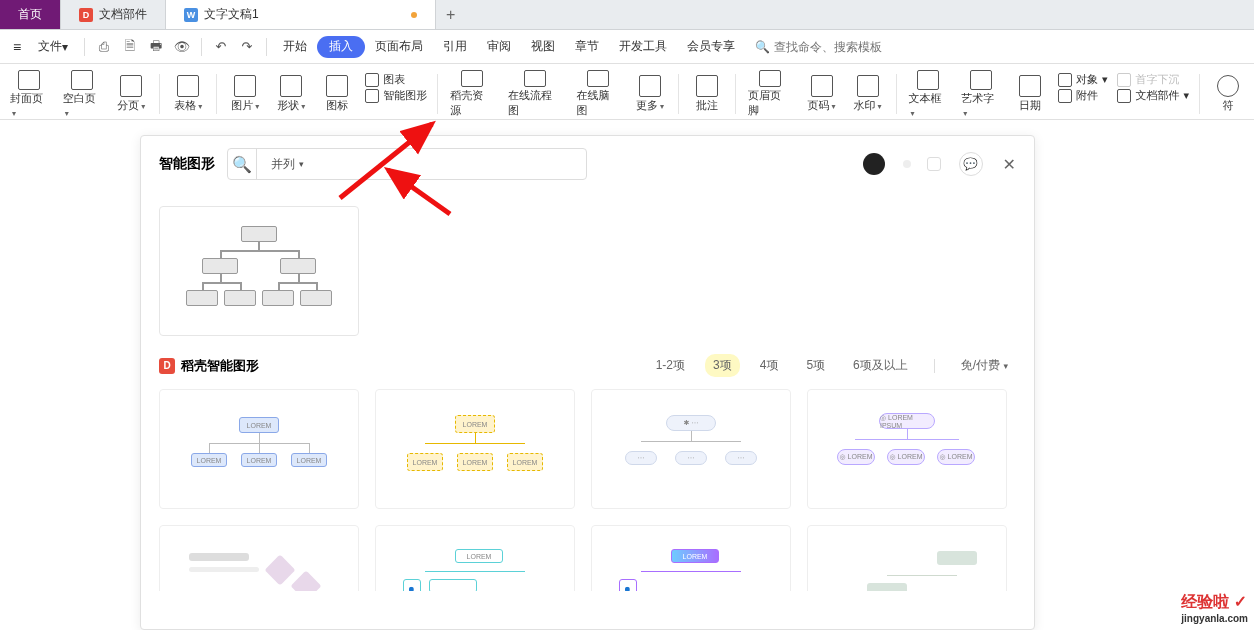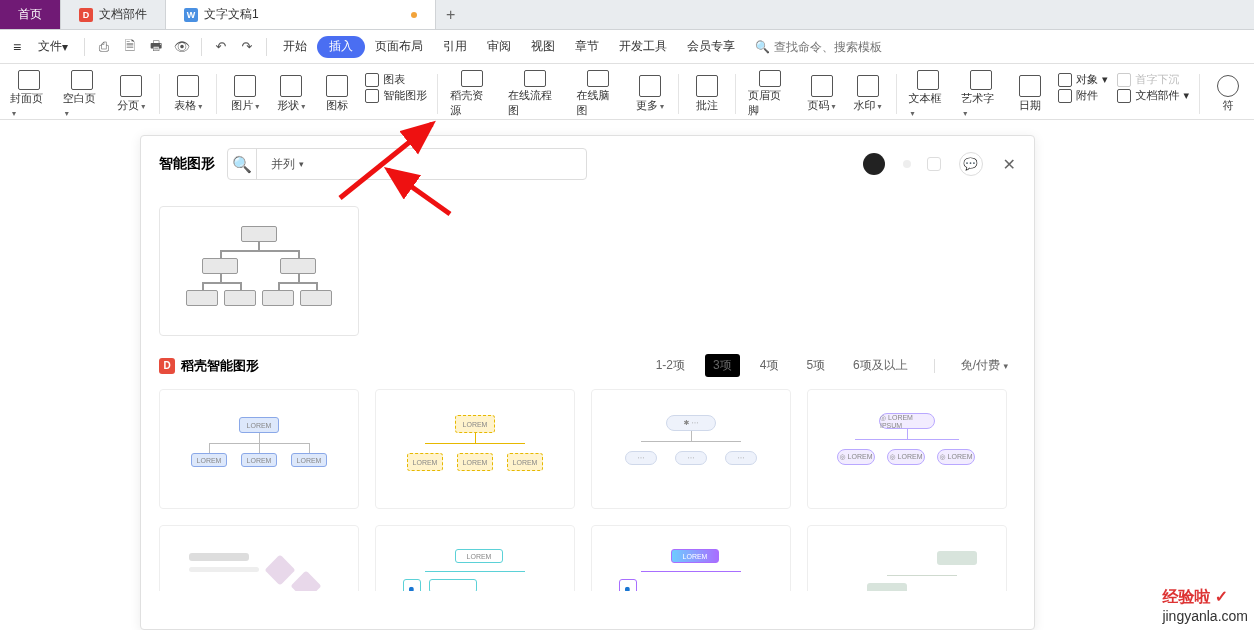--- a/index.html
+++ b/index.html
@@ -45,21 +45,21 @@
 .tabrow .t.active{color:#4a6ef2;border-bottom:2px solid #4a6ef2;}
 .tabrow .sp{flex:1;}
 .recent{display:flex;align-items:center;gap:4px;color:#666;font-size:12px;}
 .content{padding:14px 18px;overflow:auto;height:calc(100% - 94px);}
 .bigcard{width:200px;height:130px;border:1px solid #e6e6e6;border-radius:4px;display:flex;align-items:center;justify-content:center;margin-bottom:18px;}
 .row2{display:flex;align-items:center;gap:12px;margin-bottom:12px;}
 .row2 .dtitle{font-size:13px;font-weight:bold;display:flex;align-items:center;gap:6px;}
 .row2 .dico{width:16px;height:16px;background:#e74c3c;border-radius:3px;color:#fff;font-size:10px;display:flex;align-items:center;justify-content:center;}
 .row2 .sp{flex:1;}
 .filter{font-size:12px;color:#666;padding:3px 8px;border-radius:3px;}
-.filter.active{background:#000000;}
+.filter.active{background:#fef9c3;border-radius:10px;}
 .vsep{width:1px;height:14px;background:#ddd;margin:0 6px;}
 .grid{display:flex;gap:16px;flex-wrap:wrap;}
 .card{width:200px;height:120px;border:1px solid #eee;border-radius:4px;display:flex;align-items:center;justify-content:center;position:relative;}
 
 
 .hier{position:relative;width:150px;height:90px;}
 .node{position:absolute;border:1px solid #999;background:#e8e8e8;border-radius:2px;}
 .n-top{width:36px;height:16px;left:57px;top:0;}
 .n-l{width:36px;height:16px;left:18px;top:32px;}
 .n-r{width:36px;height:16px;left:96px;top:32px;}
@@ -67,21 +67,21 @@
 .n-b2{width:32px;height:16px;left:40px;top:64px;}
 .n-b3{width:32px;height:16px;left:78px;top:64px;}
 .n-b4{width:32px;height:16px;left:116px;top:64px;}
 .line{position:absolute;background:#999;}
 
 
 .arrow1{position:absolute;left:332px;top:116px;width:120px;height:90px;z-index:5;pointer-events:none;}
 .arrow2{position:absolute;left:378px;top:162px;width:80px;height:60px;z-index:15;pointer-events:none;}
 
 .watermark{position:absolute;right:6px;bottom:6px;font-size:16px;font-weight:bold;color:#d33;z-index:20;text-shadow:1px 1px 0 #fff;}
-.watermark .sub{font-size:14px;color:#333;font-weight:normal;display:block;text-align:left;}
+.watermark .sub{font-size:10px;color:#333;font-weight:bold;display:block;text-align:left;}
 
 
 .th1 .tn{border:1px solid #8aa8e8;background:#dde8fb;}
 .th2 .tn{border:1px dashed #e6b800;background:#fff3cc;}
 .th3 .tn{border:1px solid #cfd8ea;background:#eef2fb;}
 .th4 .tn{border:1px solid #b9a8ff;background:#f2ecff;}
 .mini{position:relative;width:160px;height:80px;}
 .tn{position:absolute;border-radius:3px;font-size:7px;color:#888;display:flex;align-items:center;justify-content:center;}
 .ln{position:absolute;background:#bbb;}
 </style>

